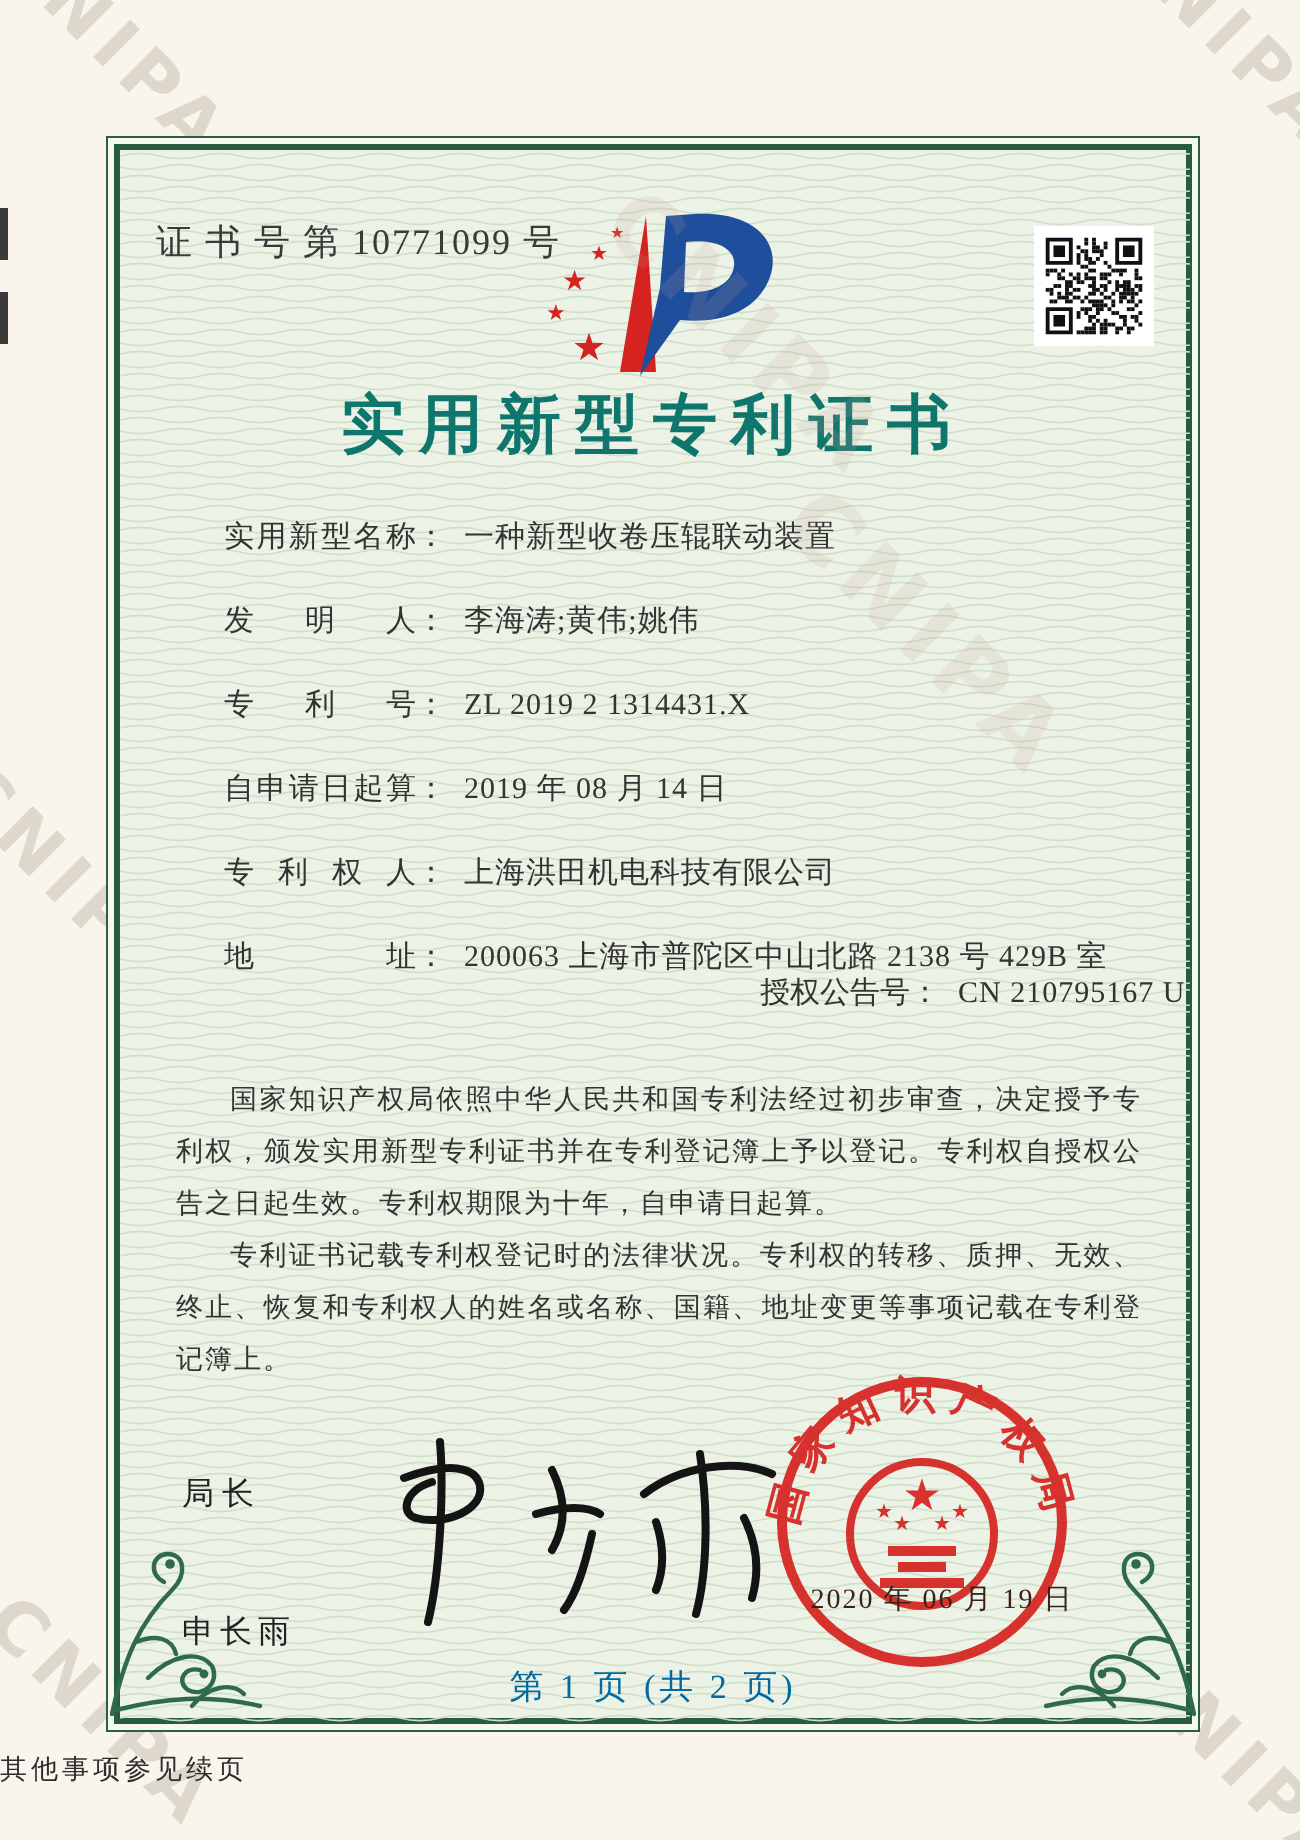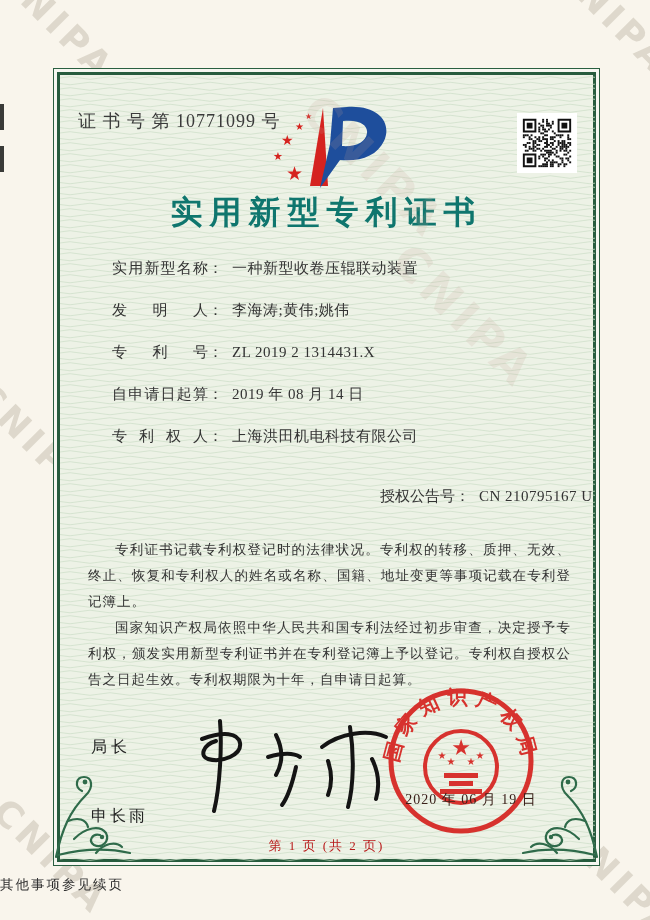--- a/index.html
+++ b/index.html
@@ -42,21 +42,21 @@
   .paras p{margin:0;text-indent:2em;letter-spacing:1px;}
   
   .sig-title{position:absolute;left:37px;top:668px;font-size:16px;letter-spacing:4px;color:#222;}
   .sig-name{position:absolute;left:37px;top:702px;font-size:16px;letter-spacing:3px;color:#222;margin-top:35px;}
   .sig-hand{position:absolute;left:118px;top:632px;}
   
   .seal{position:absolute;left:328px;top:616px;opacity:0.93;mix-blend-mode:multiply;}
   .seal-date{position:absolute;left:338px;top:722px;width:158px;text-align:center;
              font-size:14px;color:#3a201a;letter-spacing:1px;z-index:4;}
   
-  .pagenum{position:absolute;left:0;right:0;bottom:10px;text-align:center;font-size:13px;color:#b91c1c;letter-spacing:2px;}
+  .pagenum{position:absolute;left:0;right:0;bottom:10px;text-align:center;font-size:17px;color:#0369a1;letter-spacing:2px;}
   .contnote{position:absolute;left:0;right:0;top:876px;text-align:left;font-size:13.5px;color:#2e2e2e;letter-spacing:2px;}
   
   .orn{position:absolute;z-index:3;}
   .orn-bl{left:-2px;top:700px;}
   .orn-br{right:-2px;top:700px;transform:scaleX(-1);}
 </style>
 </head>
 <body>
 
 <div class="regmark" style="top:104px"></div>
@@ -450,27 +450,30 @@
     </div>
     <div class="frow" style="top:274px">
       <span class="flabel">专利号</span><span class="fcolon">：</span><span class="fval">ZL 2019 2 1314431.X</span>
     </div>
     <div class="frow" style="top:316px">
       <span class="flabel">自申请日起算</span><span class="fcolon">：</span><span class="fval">2019 年 08 月 14 日</span>
     </div>
     <div class="frow" style="top:358px">
       <span class="flabel">专利权人</span><span class="fcolon">：</span><span class="fval">上海洪田机电科技有限公司</span>
     </div>
+    <div class="frow" style="top:400px">
+      <span class="flabel">地址</span><span class="fcolon">：</span><span class="fval">200063 上海市普陀区中山北路 2138 号 429B 室</span>
+    </div>
     <div class="frow" style="left:302px;top:418px">
       <span>授权公告号</span><span class="fcolon">：</span><span class="fval">CN 210795167 U</span>
     </div>
 
     <div class="paras">
+      <p>国家知识产权局依照中华人民共和国专利法经过初步审查，决定授予专利权，颁发实用新型专利证书并在专利登记簿上予以登记。专利权自授权公告之日起生效。专利权期限为十年，自申请日起算。</p>
       <p>专利证书记载专利权登记时的法律状况。专利权的转移、质押、无效、终止、恢复和专利权人的姓名或名称、国籍、地址变更等事项记载在专利登记簿上。</p>
-      <p>国家知识产权局依照中华人民共和国专利法经过初步审查，决定授予专利权，颁发实用新型专利证书并在专利登记簿上予以登记。专利权自授权公告之日起生效。专利权期限为十年，自申请日起算。</p>
     </div>
 
     <div class="sig-title">局长</div>
     <div class="sig-name">申长雨</div>
     <svg class="sig-hand" width="235" height="120" viewBox="0 0 235 120">
       <g fill="none" stroke="#141414" stroke-width="4" stroke-linecap="round" stroke-linejoin="round">
         <path d="M30,38 C52,30 66,32 68,42 C70,54 50,62 36,58 C28,56 30,44 44,40"></path>
         <path d="M48,20 C50,44 48,86 42,110"></path>
         <path d="M104,34 C110,46 112,60 104,74"></path>
         <path d="M96,56 C110,52 122,52 128,56"></path>

